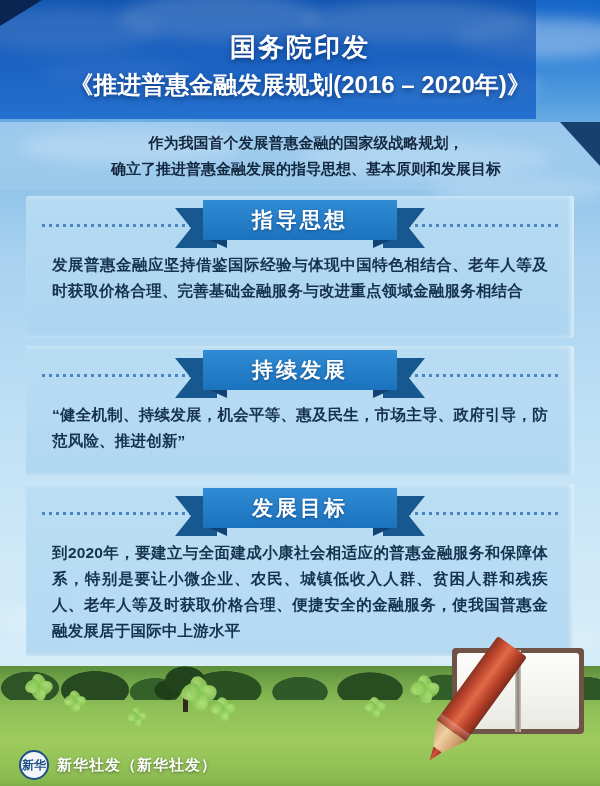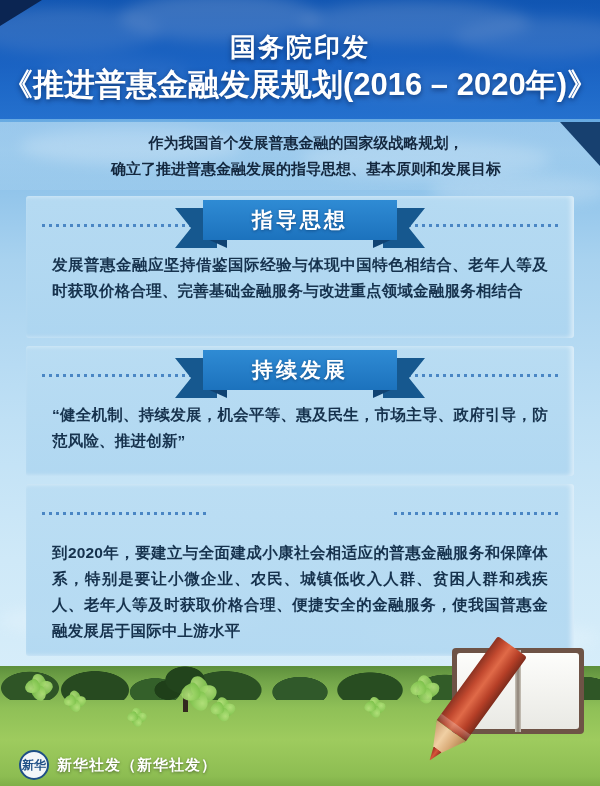--- a/index.html
+++ b/index.html
@@ -139,21 +139,21 @@
   .clover.k3 { left: 182px; top: 676px; transform: scale(1.0); }
   .clover.k4 { left: 206px; top: 692px; transform: scale(.7); }
   .clover.k5 { left: 408px; top: 672px; transform: scale(.82); }
   .clover.k6 { left: 358px; top: 690px; transform: scale(.6); }
   .clover.k7 { left: 120px; top: 700px; transform: scale(.55); }
 
   
   .header-band {
     position: absolute;
     left: 0; top: 0;
-    width: 600px; height: 119px;
+    width: 536px; height: 119px;
     background:
       linear-gradient(to bottom, rgba(12,72,160,.55) 0%, rgba(14,84,186,.72) 55%, rgba(18,96,200,.78) 100%);
   }
   .corner-tri-left {
     position: absolute;
     left: 0; top: 0;
     width: 0; height: 0;
     border-top: 26px solid #0b2552;
     border-right: 42px solid transparent;
   }
@@ -165,21 +165,21 @@
     color: #ffffff;
     text-shadow: 0 2px 5px rgba(0,20,60,.55);
   }
   .title-line1 {
     font-size: 26px;
     font-weight: bold;
     letter-spacing: 2px;
     line-height: 34px;
   }
   .title-line2 {
-    font-size: 31px;
+    font-size: 24px;
     font-weight: bold;
     letter-spacing: 0px;
     line-height: 42px;
     white-space: nowrap;
   }
 
   
   .subtitle-band {
     position: absolute;
     left: 0; top: 122px;
@@ -503,20 +503,29 @@
         </div>
       </div>
     </div>
     <div class="panel-body">“健全机制、持续发展，机会平等、惠及民生，市场主导、政府引导，防范风险、推进创新”</div>
   </div>
 
   <div class="panel p3">
     <div class="ribbon-row">
       <div class="dots-left"></div>
       <div class="dots-right"></div>
+      <div class="ribbon">
+        <div class="ribbon-tail left"></div>
+        <div class="ribbon-tail right"></div>
+        <div class="ribbon-fold-l"></div>
+        <div class="ribbon-fold-r"></div>
+        <div class="ribbon-center">
+          <span class="ribbon-label">发展目标</span>
+        </div>
+      </div>
     </div>
     <div class="panel-body">到2020年，要建立与全面建成小康社会相适应的普惠金融服务和保障体系，特别是要让小微企业、农民、城镇低收入人群、贫困人群和残疾人、老年人等及时获取价格合理、便捷安全的金融服务，使我国普惠金融发展居于国际中上游水平</div>
   </div>
 
   <div class="book">
     <div class="book-frame"></div>
     <div class="book-page-l"></div>
     <div class="book-page-r"></div>
     <div class="book-spine"></div>
   </div>

